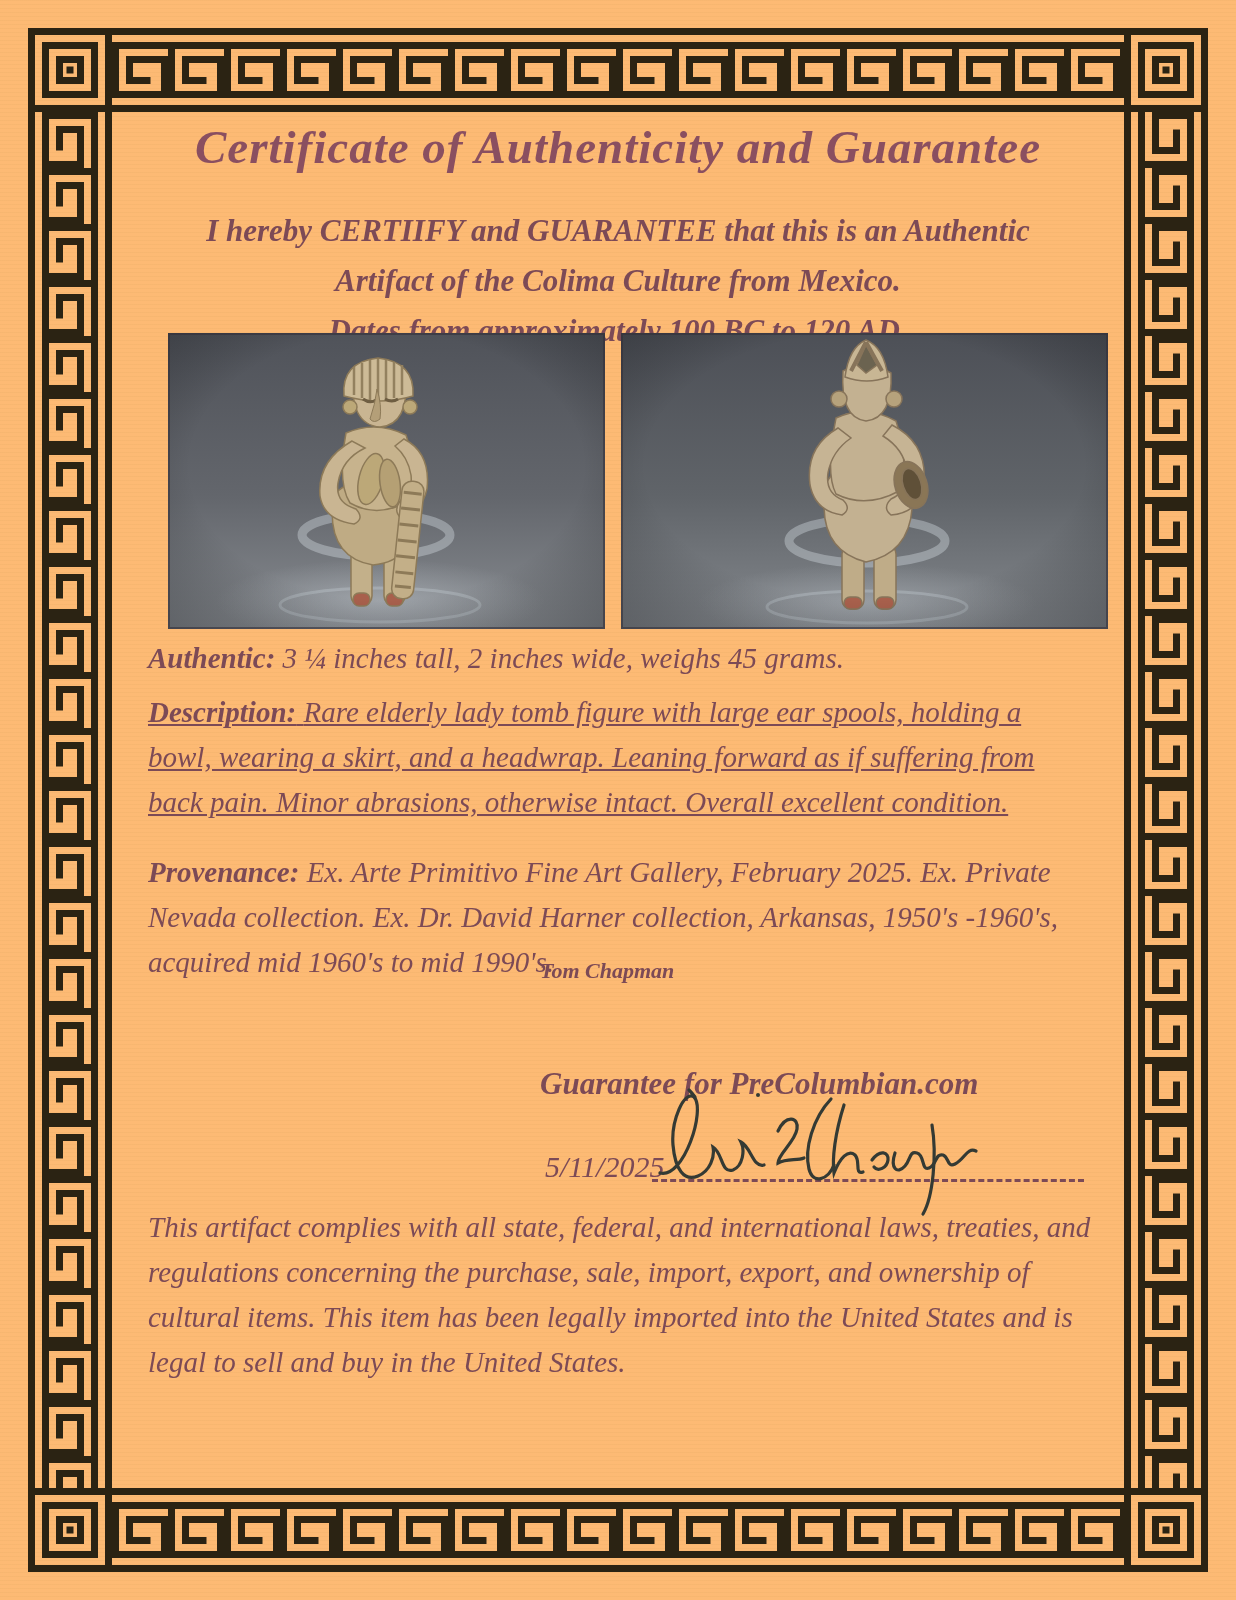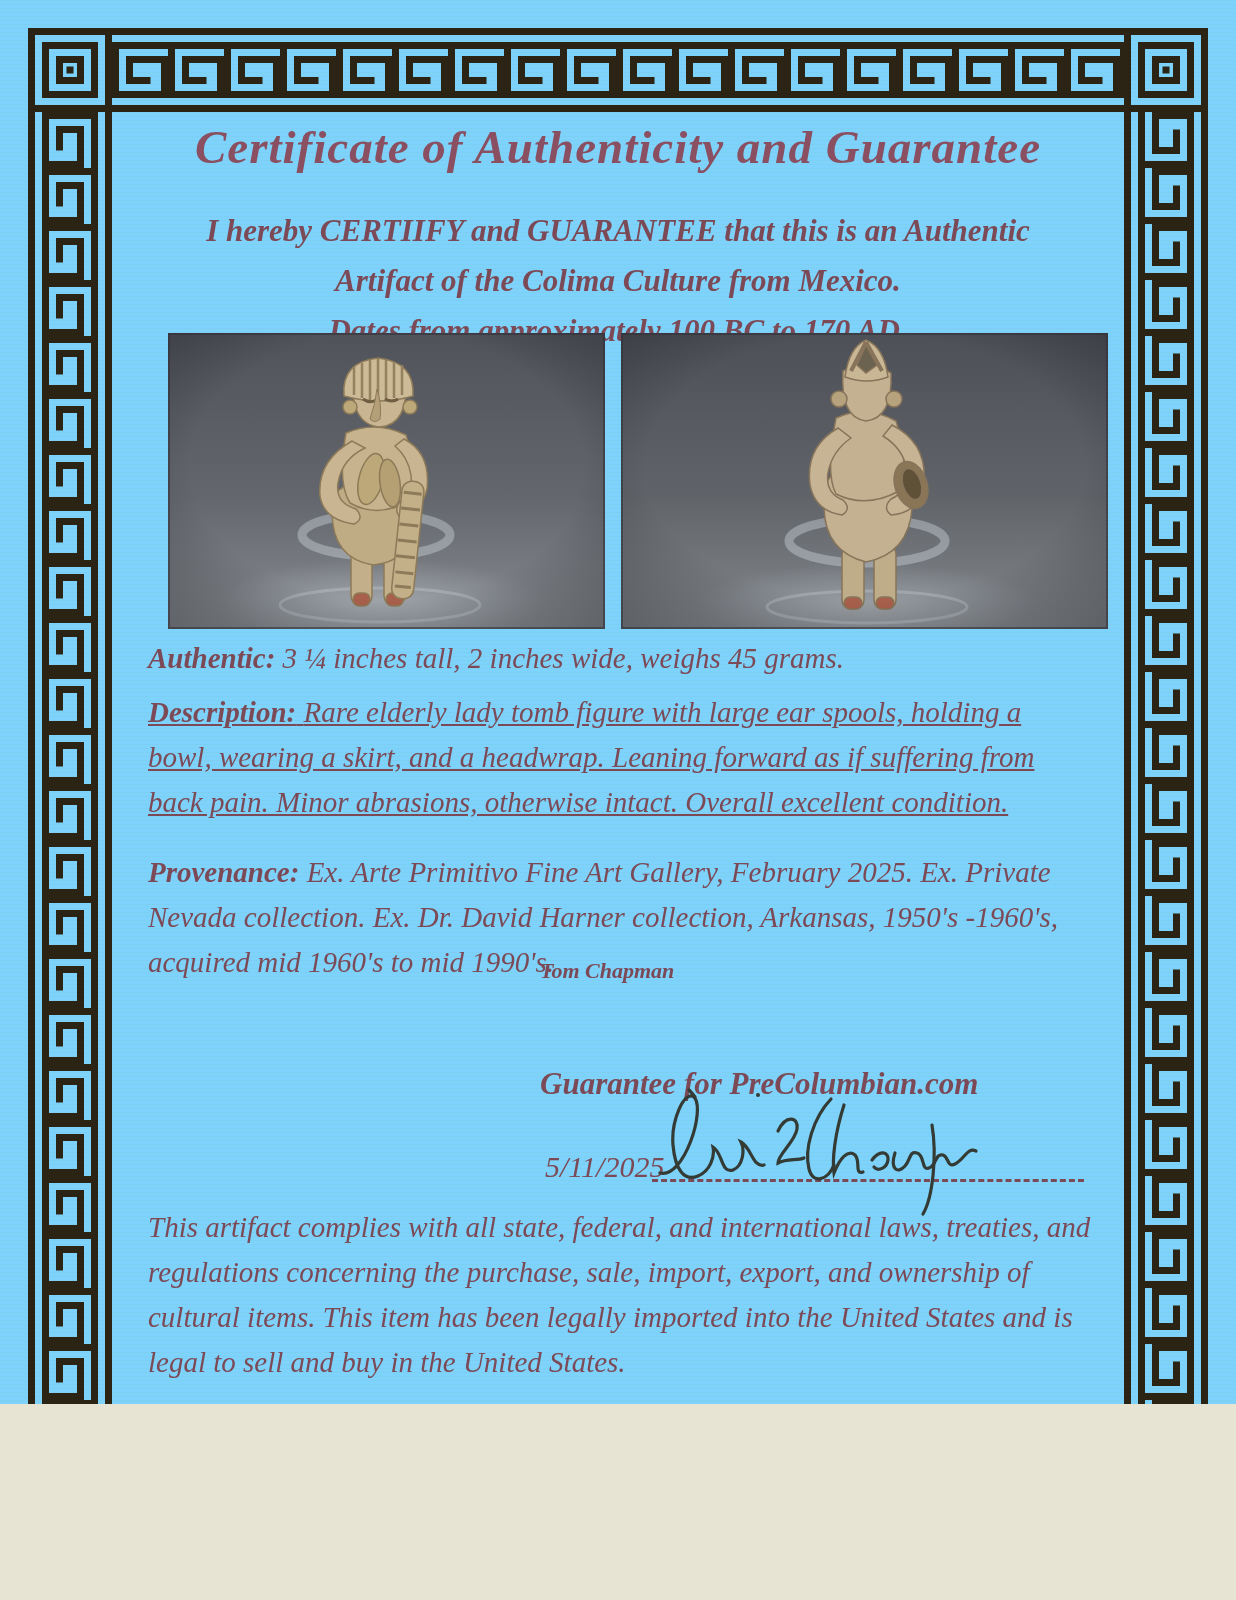--- a/index.html
+++ b/index.html
@@ -1,19 +1,19 @@
 <!DOCTYPE html>
 <html><head>
 <meta charset="utf-8">
 <style>
   html,body{margin:0;padding:0;background:#e8e4d4;}
   .page{
     position:relative;
-    width:1236px;height:1404px;
-    background:#7dd3fc;
+    width:1236px;height:1600px;
+    background:#fdba74;
     font-family:"Liberation Serif","DejaVu Serif",serif;
     overflow:hidden;
   }
   
   .page::before{
     content:"";position:absolute;inset:0;z-index:0;pointer-events:none;
     background:repeating-linear-gradient(180deg,
       rgba(150,120,40,0.05) 0 1px, rgba(255,255,255,0.0) 1px 4px);
   }
   .border-svg{position:absolute;left:0;top:0;z-index:1;}
@@ -118,21 +118,21 @@
     </g>
   </svg>
 
   <main class="content">
 
     <h1 class="title">Certificate of Authenticity and Guarantee</h1>
 
     <div class="statement">
       <div>I hereby CERTIIFY and GUARANTEE that this is an Authentic</div>
       <div>Artifact of the Colima Culture from Mexico.</div>
-      <div>Dates from approximately 100 BC to 170 AD.</div>
+      <div>Dates from approximately 100 BC to 120 AD.</div>
     </div>
 
     <div class="photos">
 
       <div class="photo">
         <svg width="437" height="296" viewBox="0 0 437 296">
           <defs>
             <linearGradient id="pbgF" x1="0" y1="0" x2="0" y2="1">
               <stop offset="0" stop-color="#50535a"></stop>
               <stop offset="0.55" stop-color="#63666c"></stop>

